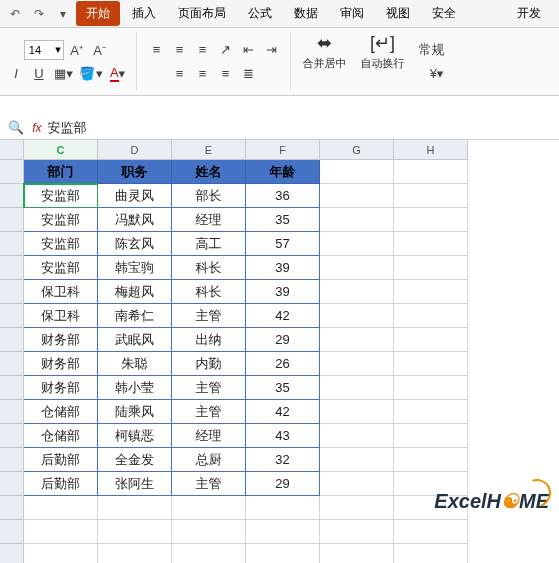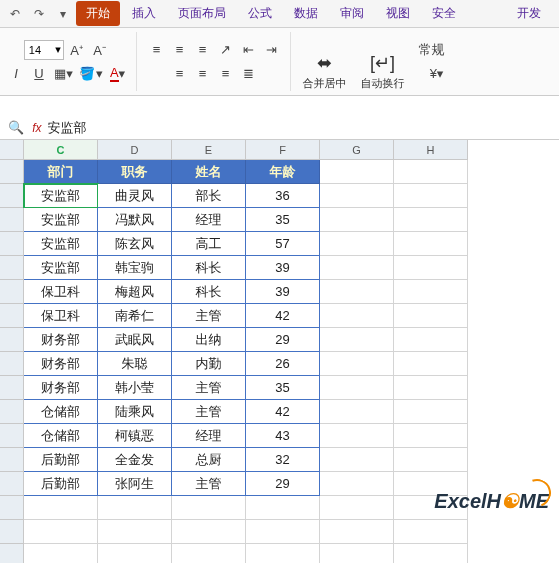--- a/index.html
+++ b/index.html
@@ -22,36 +22,36 @@
     gap: 2px;
   }
   .qat-btn {
     width: 22px; height: 22px;
     display: flex; align-items: center; justify-content: center;
     color: #555; cursor: pointer;
     border-radius: 2px;
   }
   .ribbon-tab {
     padding: 4px 10px;
-    color: #4c1d95;
+    color: #000000;
     cursor: pointer;
     font-size: 12px;
   }
   .ribbon-tab.active {
     background: #c2410c;
     color: #fff;
     border-radius: 3px;
   }
   .ribbon-tab.small { padding: 4px 6px; margin-left: 43px; }
   .ribbon-body {
     height: 68px;
     background: #fafafa;
     border-bottom: 1px solid #ccc;
     display: flex;
-    align-items: flex-end;
+    align-items: flex-start;
     padding: 4px 6px;
     gap: 10px;
   }
   .rb-group {
     display: flex;
     flex-direction: column;
     gap: 4px;
     align-items: center;
     justify-content: center;
     height: 100%;
@@ -121,21 +121,21 @@
   .cell {
     border-right: 1px solid #d4d4d4;
     border-bottom: 1px solid #d4d4d4;
     height: 24px;
     display: flex; align-items: center; justify-content: center;
     padding: 0 4px;
     background: #fff;
   }
   .hd-cell {
     background: #4472c4;
-    color: #fef9c3;
+    color: #000000;
     font-weight: bold;
     border-right: 1px solid #3b62ac;
     border-bottom: 1px solid #3b62ac;
   }
   .data-cell {
     border-right: 1px solid #4472c4;
     border-bottom: 1px solid #4472c4;
     color: #222;
   }
   .active-cell {

